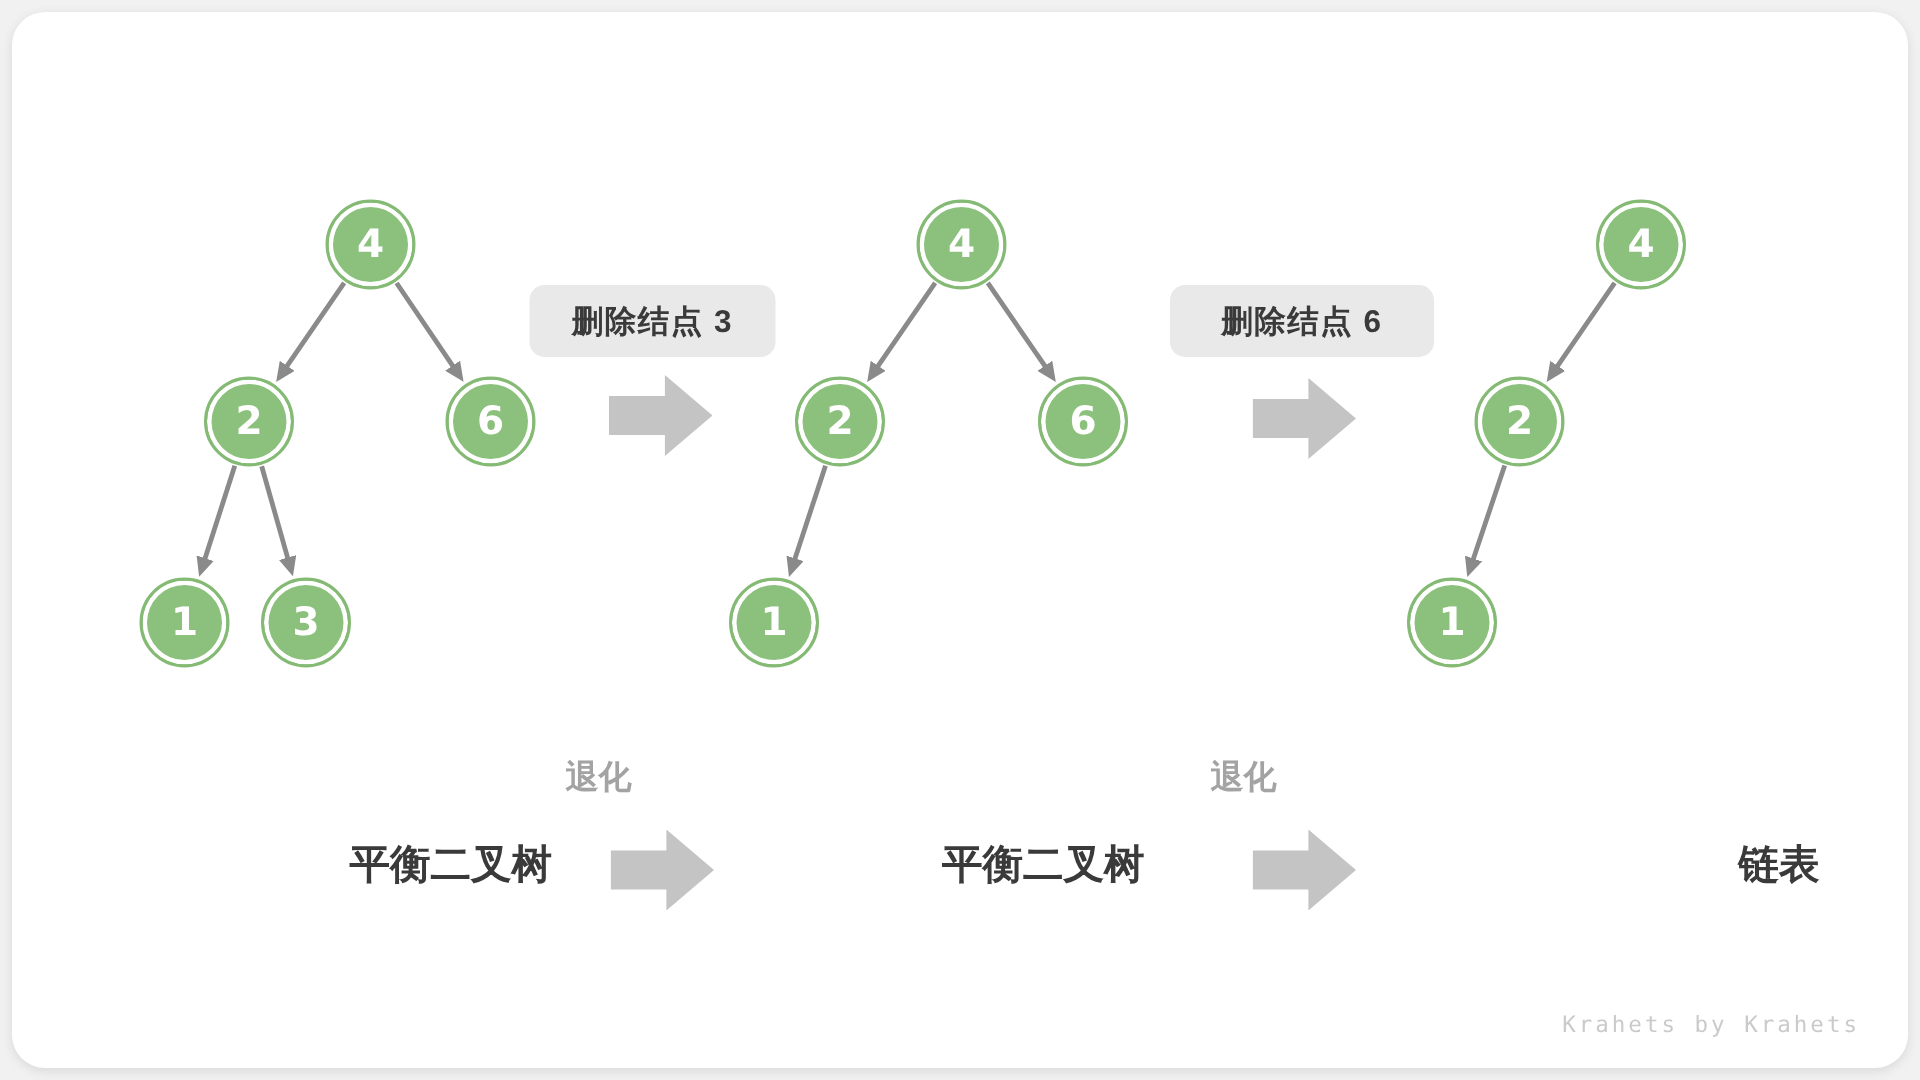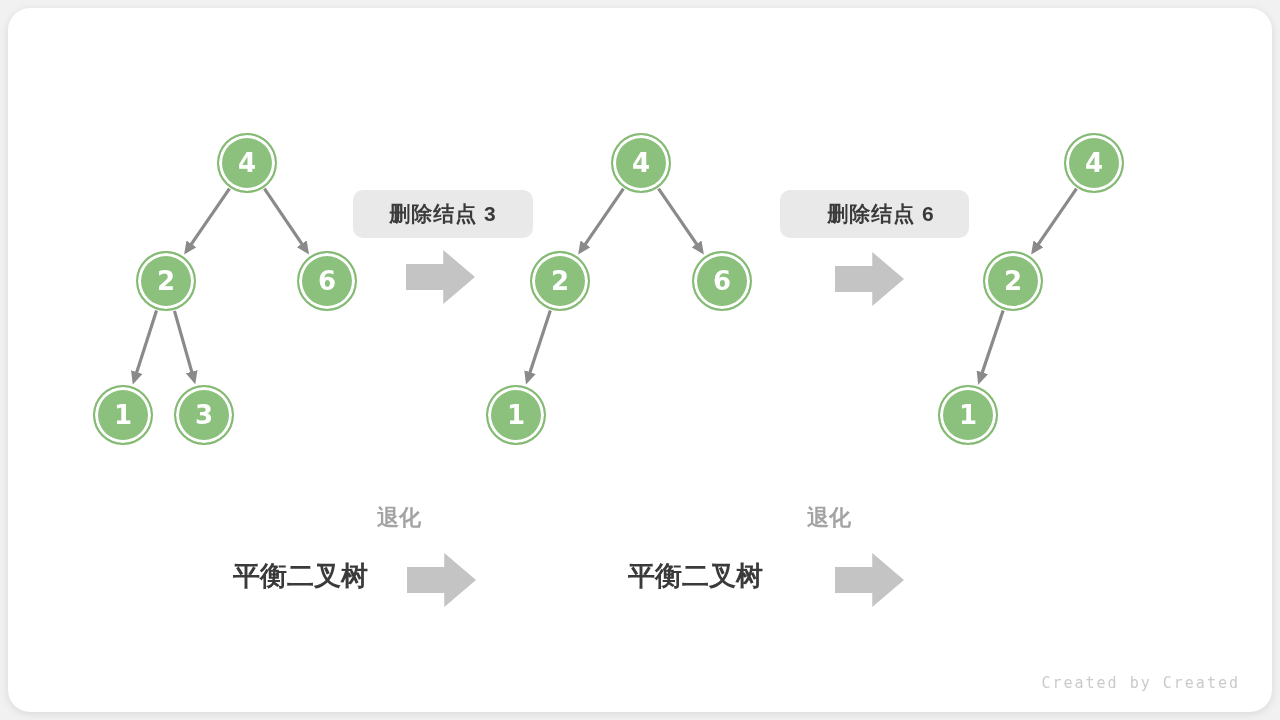--- a/index.html
+++ b/index.html
@@ -57,28 +57,29 @@
       <div class="node" style="left: 174px; top: 385px;">3</div>
       <div class="node" style="left: 611px; top: 133px;">4</div>
       <div class="node" style="left: 530px; top: 251px;">2</div>
       <div class="node" style="left: 692px; top: 251px;">6</div>
       <div class="node" style="left: 486px; top: 385px;">1</div>
       <div class="node" style="left: 1064px; top: 133px;">4</div>
       <div class="node" style="left: 983px; top: 251px;">2</div>
       <div class="node" style="left: 938px; top: 385px;">1</div>
     </div>
 
-  <div class="step-label" style="left:353px;top:190px;width:180px;">删除结点 3</div>
-  <div class="step-label" style="left:780px;top:190px;width:176px;padding-left:13px;">删除结点 6</div>
+  <div class="step-label" style="left:353px;top:190px;width:164px;">删除结点 3</div>
+  <div class="step-label" style="left:780px;top:190px;width:176px;">删除结点 6</div>
 
   <div class="block-arrow" style="left:406px;top:250px;"></div>
   <div class="block-arrow" style="left:835px;top:252px;"></div>
   <div class="block-arrow" style="left:407px;top:553px;"></div>
   <div class="block-arrow" style="left:835px;top:553px;"></div>
 
   <div class="degrade" style="left:377px;top:503px;">退化</div>
   <div class="degrade" style="left:807px;top:503px;">退化</div>
 
   <div class="tree-title" style="left:128px;top:558px;">平衡二叉树</div>
   <div class="tree-title" style="left:523px;top:558px;">平衡二叉树</div>
+  <div class="tree-title" style="left:973px;top:558px;">链表</div>
 
-  <div class="watermark">Created by Created</div>
+  <div class="watermark">Krahets by Krahets</div>
 </div>
 
 </body></html>

